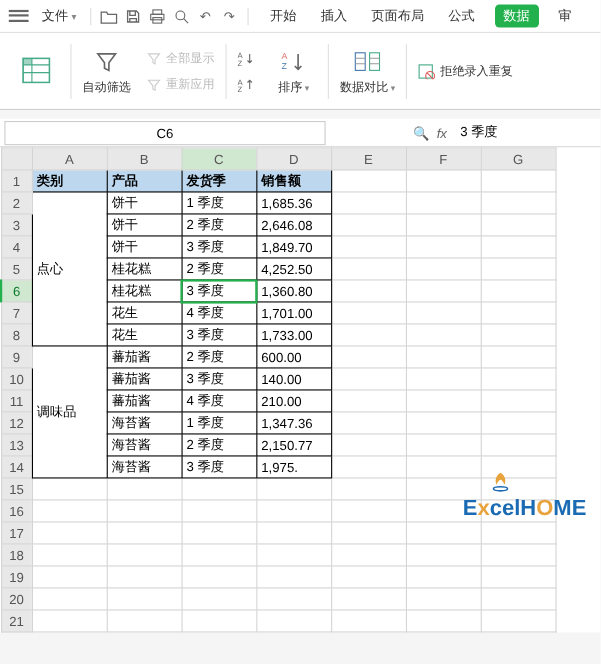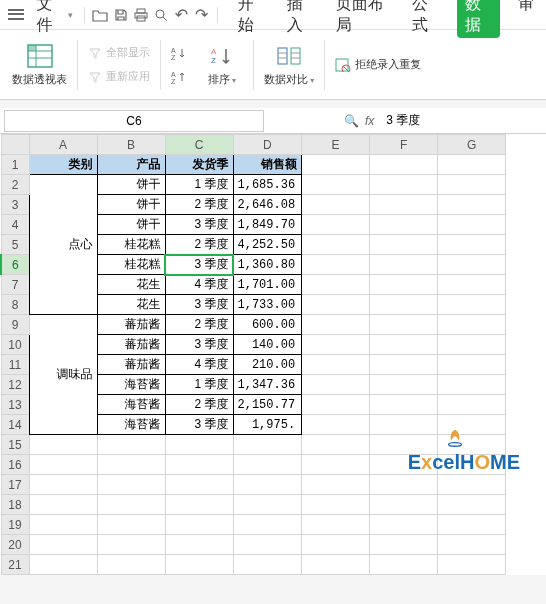--- a/index.html
+++ b/index.html
@@ -1,58 +1,58 @@
 <!DOCTYPE html>
 <html><head>
 <meta charset="utf-8">
 <style>
 * { box-sizing: border-box; margin: 0; padding: 0; font-family: "Microsoft YaHei", sans-serif; }
 body { background: #f5f5f5; width: 546px; height: 604px; overflow: hidden; position: relative; }
 
-.menubar { height: 30px; background: #fff; display: flex; align-items: center; padding: 0 8px; font-size: 16px; color: #333; gap: 2px; border-bottom: 1px solid #e0e0e0; }
+.menubar { height: 30px; background: #fff; display: flex; align-items: center; padding: 0 8px; font-size: 12px; color: #333; gap: 2px; border-bottom: 1px solid #e0e0e0; }
 .menubar .menu-icon { width: 18px; height: 14px; display: flex; flex-direction: column; justify-content: space-around; margin-right: 4px; }
 .menubar .menu-icon span { height: 2px; background: #666; }
 .menubar .file-btn { display: flex; align-items: center; padding: 2px 6px; cursor: pointer; }
 .menubar .dd::after { content: "▾"; margin-left: 3px; font-size: 9px; color: #888; }
 .menubar .sep { width: 1px; height: 16px; background: #ddd; margin: 0 4px; }
 .menubar .qat-icon { width: 20px; height: 20px; display: flex; align-items: center; justify-content: center; color: #666; cursor: pointer; }
 .menubar .tabs { display: flex; margin-left: 10px; gap: 14px; }
 .menubar .tab { cursor: pointer; padding: 2px 4px; }
 .menubar .tab.active { background: #22b14c; color: #fff; border-radius: 4px; padding: 2px 8px; }
 
 .ribbon { height: 70px; background: #fff; display: flex; align-items: center; padding: 4px 8px; gap: 6px; border-bottom: 1px solid #d0d0d0; }
 .rbtn { display: flex; flex-direction: column; align-items: center; justify-content: center; font-size: 11px; color: #333; cursor: pointer; padding: 2px 4px; min-width: 50px; height: 60px; }
 .rbtn .ricon { width: 28px; height: 28px; margin-bottom: 2px; display: flex; align-items: center; justify-content: center; }
 .rbtn-sm { display: flex; align-items: center; font-size: 11px; color: #333; cursor: pointer; padding: 2px 4px; height: 22px; gap: 4px; }
 .rbtn-sm.disabled { color: #bbb; }
 .rbtn .dd::after, .rbtn-sm .dd::after { content: " ▾"; font-size: 8px; color: #888; }
 .rsep { width: 1px; height: 50px; background: #e0e0e0; }
 .rcol { display: flex; flex-direction: column; gap: 2px; }
 
 .namebox-row { height: 26px; background: #fff; display: flex; align-items: center; border-bottom: 1px solid #d0d0d0; margin-top: 8px; }
-.namebox { width: 260px; height: 22px; border: 1px solid #ccc; margin-left: 4px; font-size: 12px; text-align: center; padding: 2px; background: #fff; }
+.namebox { width: 292px; height: 22px; border: 1px solid #ccc; margin-left: 4px; font-size: 12px; text-align: center; padding: 2px; background: #fff; }
 .fx-area { display: flex; align-items: center; margin-left: 80px; gap: 6px; font-size: 12px; color: #666; }
 .fx-icon { font-style: italic; }
 .formula-input { border: none; font-size: 12px; padding: 2px 6px; width: 120px; outline: none; }
 
 .sheet { position: relative; background: #fff; }
 .grid { border-collapse: collapse; font-size: 12px; table-layout: fixed; }
 .grid th, .grid td { border: 1px solid #d4d4d4; height: 20px; padding: 0 4px; background: #fff; }
 .grid .colhdr { background: #e8e8e8; text-align: center; color: #555; font-weight: normal; width: 68px; }
 .grid .rowhdr { background: #e8e8e8; text-align: center; color: #555; font-weight: normal; width: 28px; }
 .grid .rowhdr.sel { background: #d0e8d0; color: #0a7a2a; border-left: 2px solid #22b14c; }
 .grid .corner { background: #e8e8e8; width: 28px; }
-.grid .datacell { text-align: right; border: 0.5px solid #000; }
+.grid .datacell { text-align: left; border: 0.5px solid #000; }
 .grid .datacell.header { background: #bdd7ee; font-weight: bold; }
-.grid .datacell.num { text-align: right; padding-right: 6px; font-family: Liberation Mono, monospace; }
+.grid .datacell.num { text-align: left; padding-right: 6px; }
 .grid .active { outline: 2px solid #22b14c; outline-offset: -1px; position: relative; }
 .grid .merged { vertical-align: middle; }
 .grid .colhdr.sel { background: #d0e8d0; }
 
-.watermark { position: absolute; right: 26px; bottom: 130px; font-size: 20px; font-weight: bold; pointer-events: none; }
+.watermark { position: absolute; right: 13px; bottom: 130px; font-size: 20px; font-weight: bold; pointer-events: none; }
 .watermark .e1 { color: #1a6bb3; }
 .watermark .x { color: #e8a33d; }
 .wm-icon { position: absolute; right: 80px; bottom: 155px; width: 22px; height: 22px; }
 
 svg { display: block; }
 </style>
 </head>
 <body>
 
 <div class="menubar">
@@ -101,23 +101,30 @@
 
 <div class="ribbon">
   <div class="rbtn">
     <div class="ricon">
         <svg width="26" height="24" viewBox="0 0 26 24">
           <rect x="1" y="1" width="24" height="22" fill="none" stroke="#4a8" stroke-width="1.5"></rect>
           <rect x="1" y="1" width="8" height="6" fill="#4a8" opacity="0.5"></rect>
           <path d="M9 1v22 M1 7h24 M1 14h24" stroke="#4a8"></path>
         </svg>
       </div>
-    <span>数据透视表</span>
   </div>
   <div class="rsep"></div>
+  <div class="rbtn">
+    <div class="ricon">
+        <svg width="22" height="22" viewBox="0 0 22 22">
+          <path d="M3 4h16l-6 8v7l-4-2v-5z" fill="none" stroke="#666" stroke-width="1.5"></path>
+        </svg>
+      </div>
+    <span>自动筛选</span>
+  </div>
   <div class="rcol">
     <div class="rbtn-sm disabled">
         <svg width="14" height="14">
           <path d="M2 3h10l-4 5v4l-2-1v-3z" fill="none" stroke="#ccc"></path>
         </svg>
         <span>全部显示</span>
       </div>
     <div class="rbtn-sm disabled">
         <svg width="14" height="14">
           <path d="M2 3h10l-4 5v4l-2-1v-3z" fill="none" stroke="#ccc"></path>

